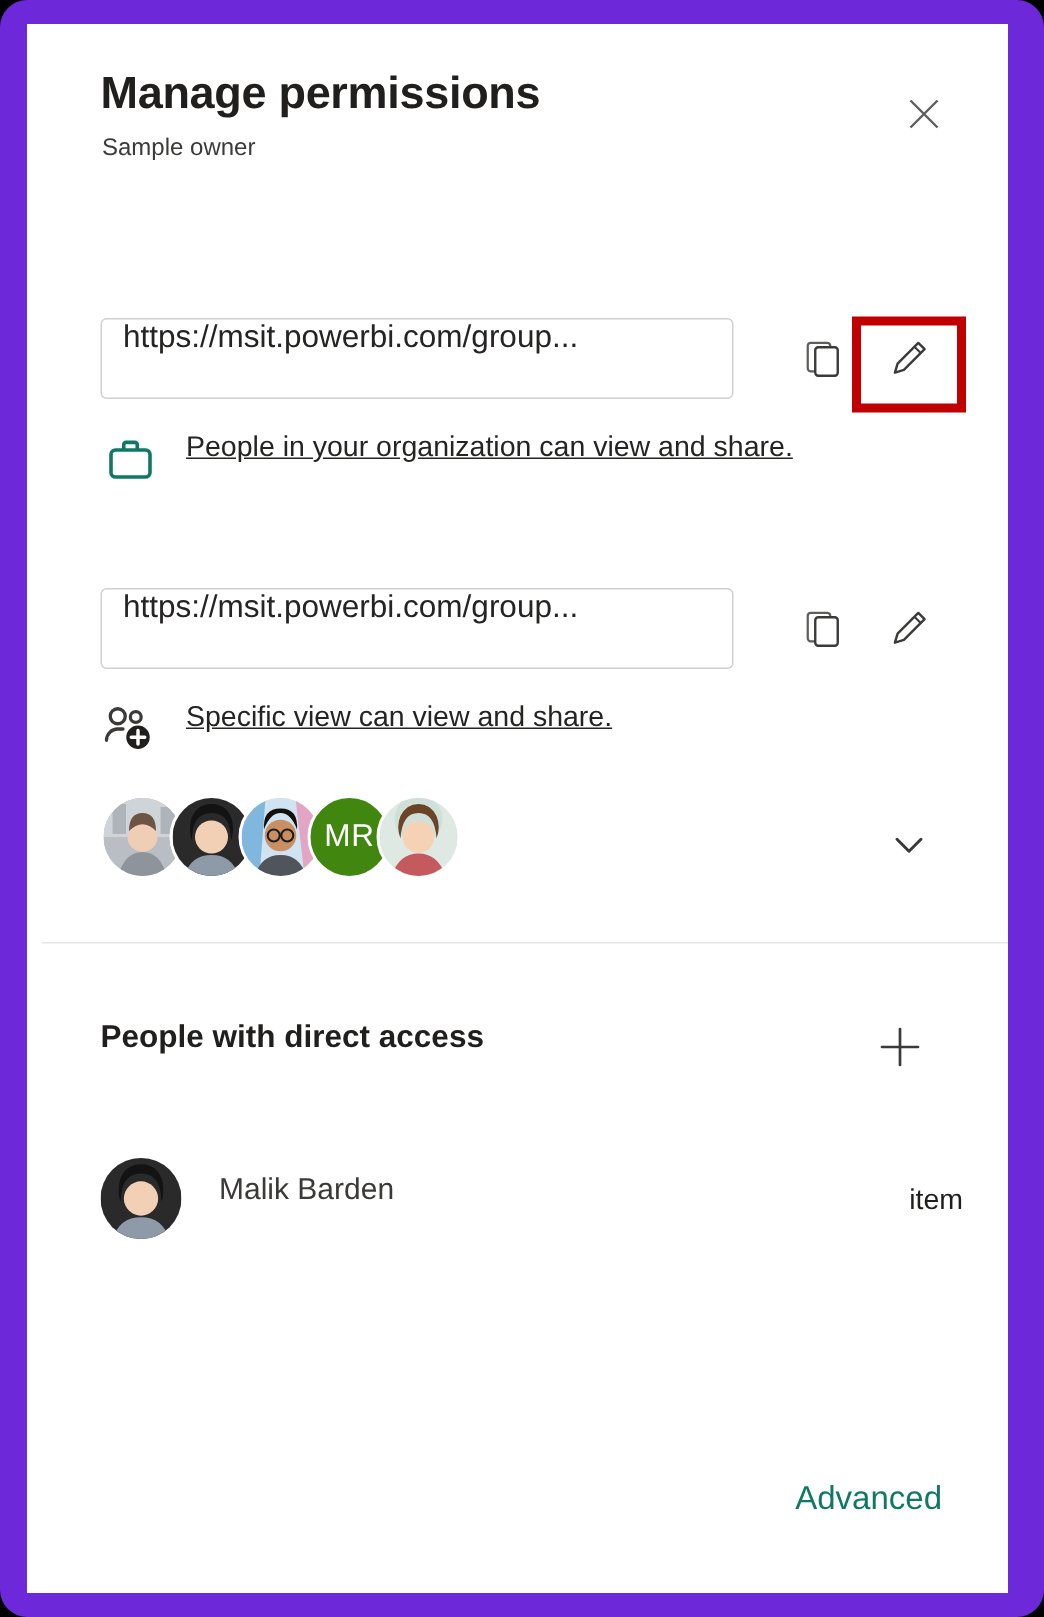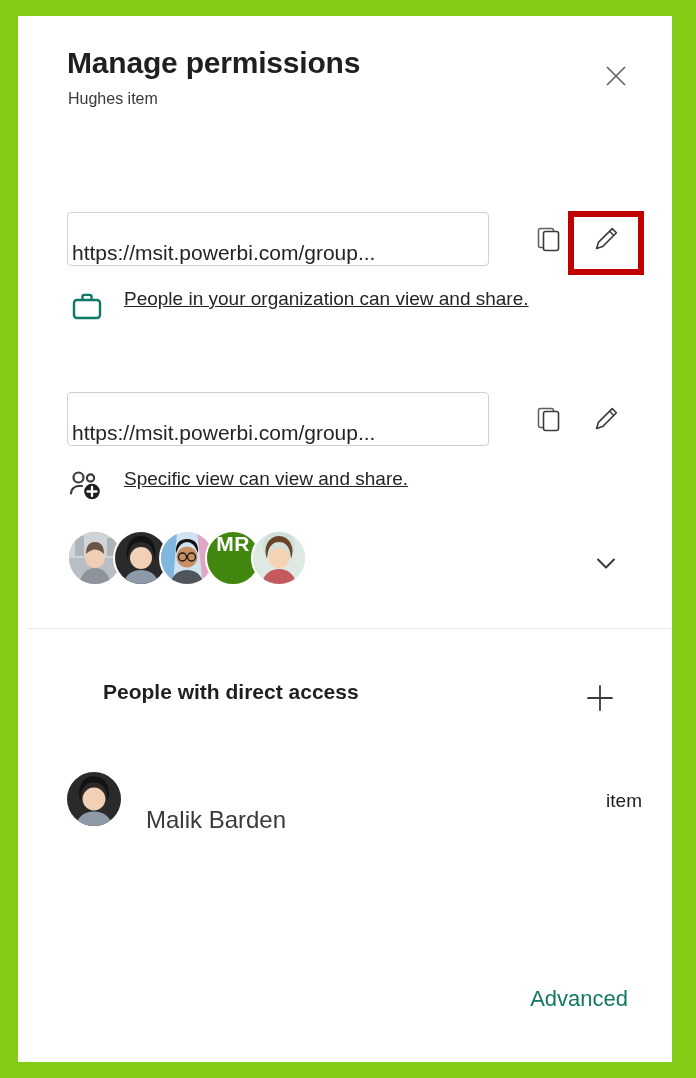--- a/index.html
+++ b/index.html
@@ -14,21 +14,22 @@
     font-family: "Liberation Sans", sans-serif;
     -webkit-font-smoothing: antialiased;
   }
 
   
   #frame {
     position: absolute;
     left: 0; top: 0;
     width: 696px;
     height: 1078px;
-    background: #84cc16;
+    background: #6d28d9;
+    border-radius: 18px;
   }
 
   
   #panel {
     position: absolute;
     left: 18px;
     top: 16px;
     width: 654px;
     height: 1046px;
     background: #ffffff;
@@ -75,40 +76,40 @@
 
   
   .section-title {
     position: absolute;
     font-size: 21px;
     font-weight: bold;
     color: #201f1e;
     white-space: nowrap;
   }
   #links-title { left: 49px; top: 140px; }
-  #direct-title { left: 49px; top: 664px; margin-left: 36px; }
+  #direct-title { left: 49px; top: 664px; }
 
   
   .link-row { position: absolute; left: 0; width: 654px; }
   #link-row-1 { top: 196px; }
   #link-row-2 { top: 376px; }
 
   .url-box {
     position: absolute;
     left: 49px;
     top: 0;
     width: 422px;
     height: 54px;
     box-sizing: border-box;
     border: 1px solid #d2d0ce;
     border-radius: 4px;
     background: #ffffff;
     display: flex;
-    align-items: flex-end;
-    padding: 0 4px;
+    align-items: flex-start;
+    padding: 0 14px;
     overflow: hidden;
   }
   .url-text {
     font-size: 21px;
     color: #252423;
     white-space: nowrap;
     overflow: hidden;
   }
 
   .icon-btn {
@@ -179,25 +180,25 @@
     margin-right: -10px;
     border: 2px solid #ffffff;
     box-sizing: border-box;
     overflow: hidden;
     position: relative;
     background: #e1dfdd;
     cursor: pointer;
   }
   .initials-avatar {
     display: flex;
-    align-items: flex-start;
+    align-items: center;
     justify-content: center;
     color: #ffffff;
     font-size: 21px;
-    font-weight: bold;
+    font-weight: normal;
     letter-spacing: 0.5px;
   }
   .expand-btn {
     position: absolute;
     left: 566px;
     top: 525px;
     width: 44px;
     height: 44px;
     display: flex;
     align-items: center;
@@ -248,24 +249,23 @@
     width: 54px;
     height: 54px;
     border-radius: 50%;
     overflow: hidden;
     background: #e1dfdd;
   }
   .person-name {
     position: absolute;
     left: 128px;
     top: 22px;
-    font-size: 24px;
+    font-size: 20px;
     color: #3b3a39;
     white-space: nowrap;
-    margin-top: 24px;
   }
   .person-role {
     position: absolute;
     right: 30px;
     top: 30px;
     font-size: 19px;
     color: #201f1e;
     white-space: nowrap;
   }
 
@@ -283,21 +283,21 @@
   svg { display: block; }
 </style>
 </head>
 <body>
 
 <div id="frame">
   <div id="panel">
     <div class="inner">
 
       <div class="title">Manage permissions</div>
-      <div class="subtitle">Hughes item</div>
+      <div class="subtitle">Sample owner</div>
       <div class="close-btn">
         <span>
           <svg width="26" height="26" viewBox="0 0 26 26">
             <path d="M4 4 L22 22 M22 4 L4 22" stroke="#605e5c" stroke-width="1.6" fill="none"></path>
           </svg>
         </span>
       </div>
 
 
       <div class="link-row" id="link-row-1">

